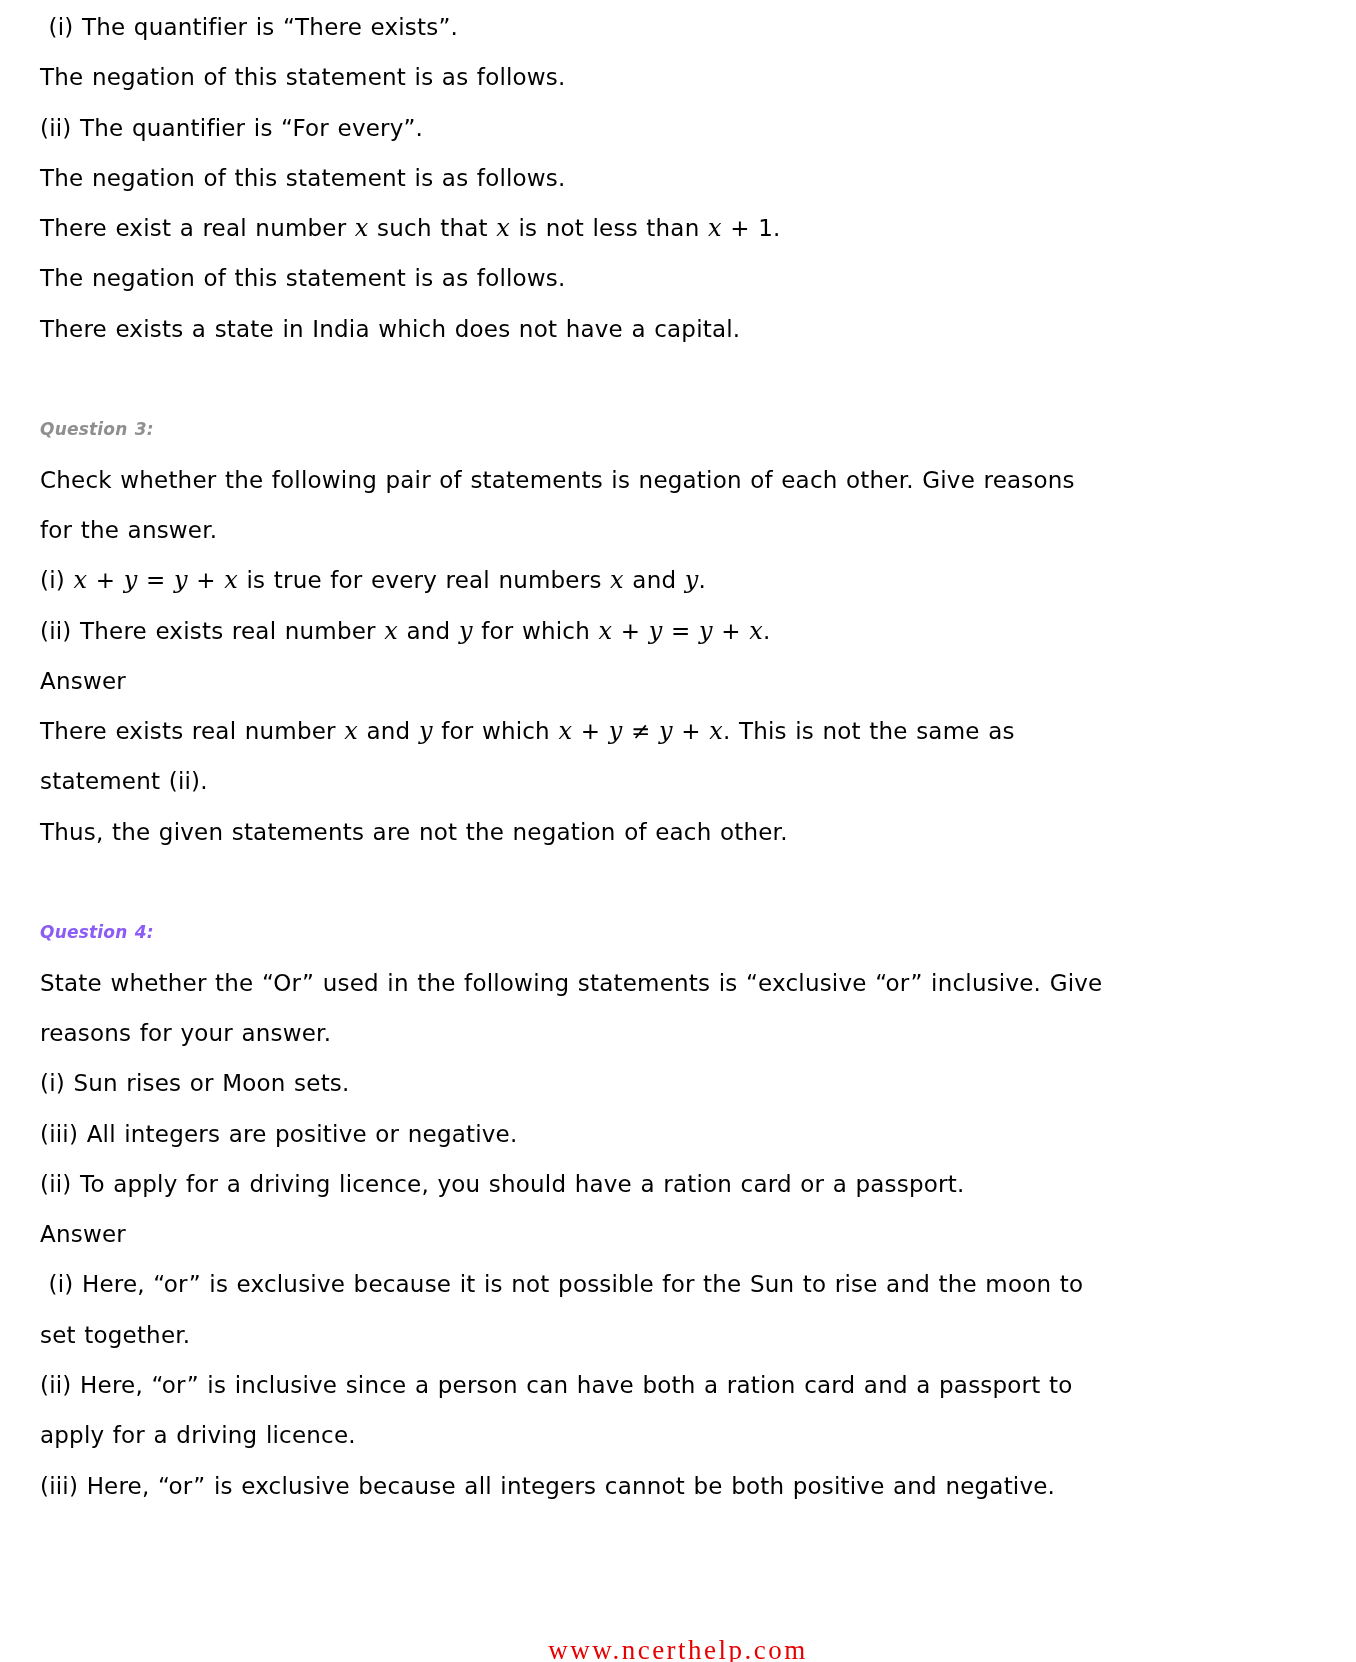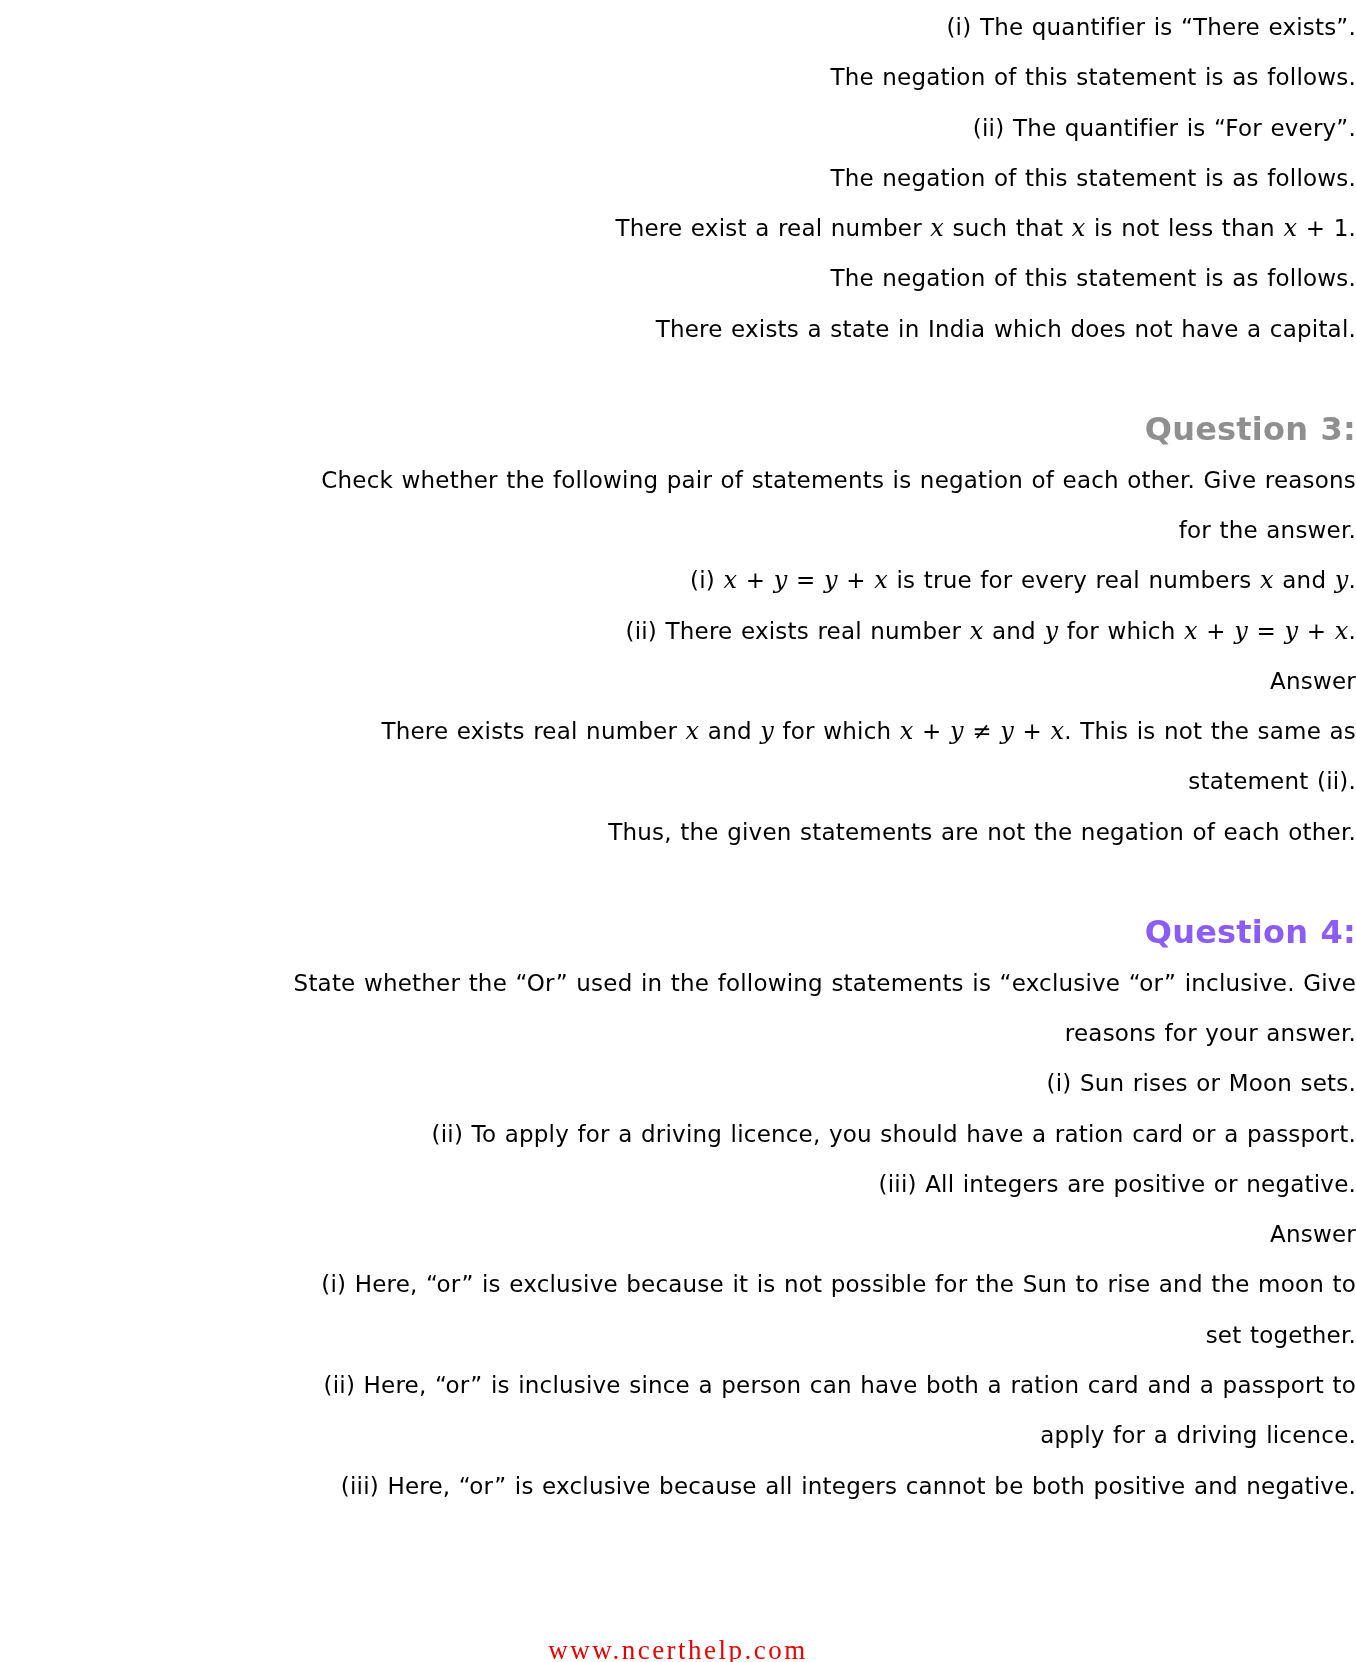--- a/index.html
+++ b/index.html
@@ -7,41 +7,41 @@
     padding: 0;
     background: #ffffff;
   }
   .page {
     position: relative;
     width: 1356px;
     height: 1662px;
     background: #ffffff;
     overflow: hidden;
     font-family: "DejaVu Sans", "Liberation Sans", sans-serif;
-    text-align: right;
   }
   .text-block {
     position: absolute;
     top: 2px;
     left: 40px;
     right: 0;
   }
   .line {
     height: 50.3px;
     line-height: 50.3px;
     font-size: 23px;
     color: #000000;
     white-space: pre;
     letter-spacing: 0.2px;
     word-spacing: 1px;
   }
   .line.heading {
     font-weight: bold;
     color: #8f8f8f;
-    font-size: 32px;
+    font-size: 17px;
+    font-style: italic;
   }
   .line i {
     font-style: italic;
     font-family: "DejaVu Serif", serif;
     font-size: 24px;
   }
   .watermark {
     position: absolute;
     left: 50%;
     transform: translateX(-50%);
@@ -73,22 +73,22 @@
       <div class="line"><span>(ii) There exists real number </span><i>x</i><span> and </span><i>y</i><span> for which </span><i>x</i><span> + </span><i>y</i><span> = </span><i>y</i><span> + </span><i>x</i><span>.</span></div>
       <div class="line"><span>Answer</span></div>
       <div class="line"><span>There exists real number </span><i>x</i><span> and </span><i>y</i><span> for which </span><i>x</i><span> + </span><i>y</i><span> ≠ </span><i>y</i><span> + </span><i>x</i><span>. This is not the same as</span></div>
       <div class="line"><span>statement (ii).</span></div>
       <div class="line"><span>Thus, the given statements are not the negation of each other.</span></div>
       <div class="line">&nbsp;</div>
       <div class="line heading" style="color: #8b5cf6;"><span>Question 4:</span></div>
       <div class="line"><span>State whether the “Or” used in the following statements is “exclusive “or” inclusive. Give</span></div>
       <div class="line"><span>reasons for your answer.</span></div>
       <div class="line"><span>(i) Sun rises or Moon sets.</span></div>
+      <div class="line"><span>(iii) All integers are positive or negative.</span></div>
       <div class="line"><span>(ii) To apply for a driving licence, you should have a ration card or a passport.</span></div>
-      <div class="line"><span>(iii) All integers are positive or negative.</span></div>
       <div class="line"><span>Answer</span></div>
       <div class="line"><span> (i) Here, “or” is exclusive because it is not possible for the Sun to rise and the moon to</span></div>
       <div class="line"><span>set together.</span></div>
       <div class="line"><span>(ii) Here, “or” is inclusive since a person can have both a ration card and a passport to</span></div>
       <div class="line"><span>apply for a driving licence.</span></div>
       <div class="line"><span>(iii) Here, “or” is exclusive because all integers cannot be both positive and negative.</span></div>
     </div>
   <div class="watermark" style="color: rgb(230, 0, 0);">www.ncerthelp.com</div>
 </div>
 

